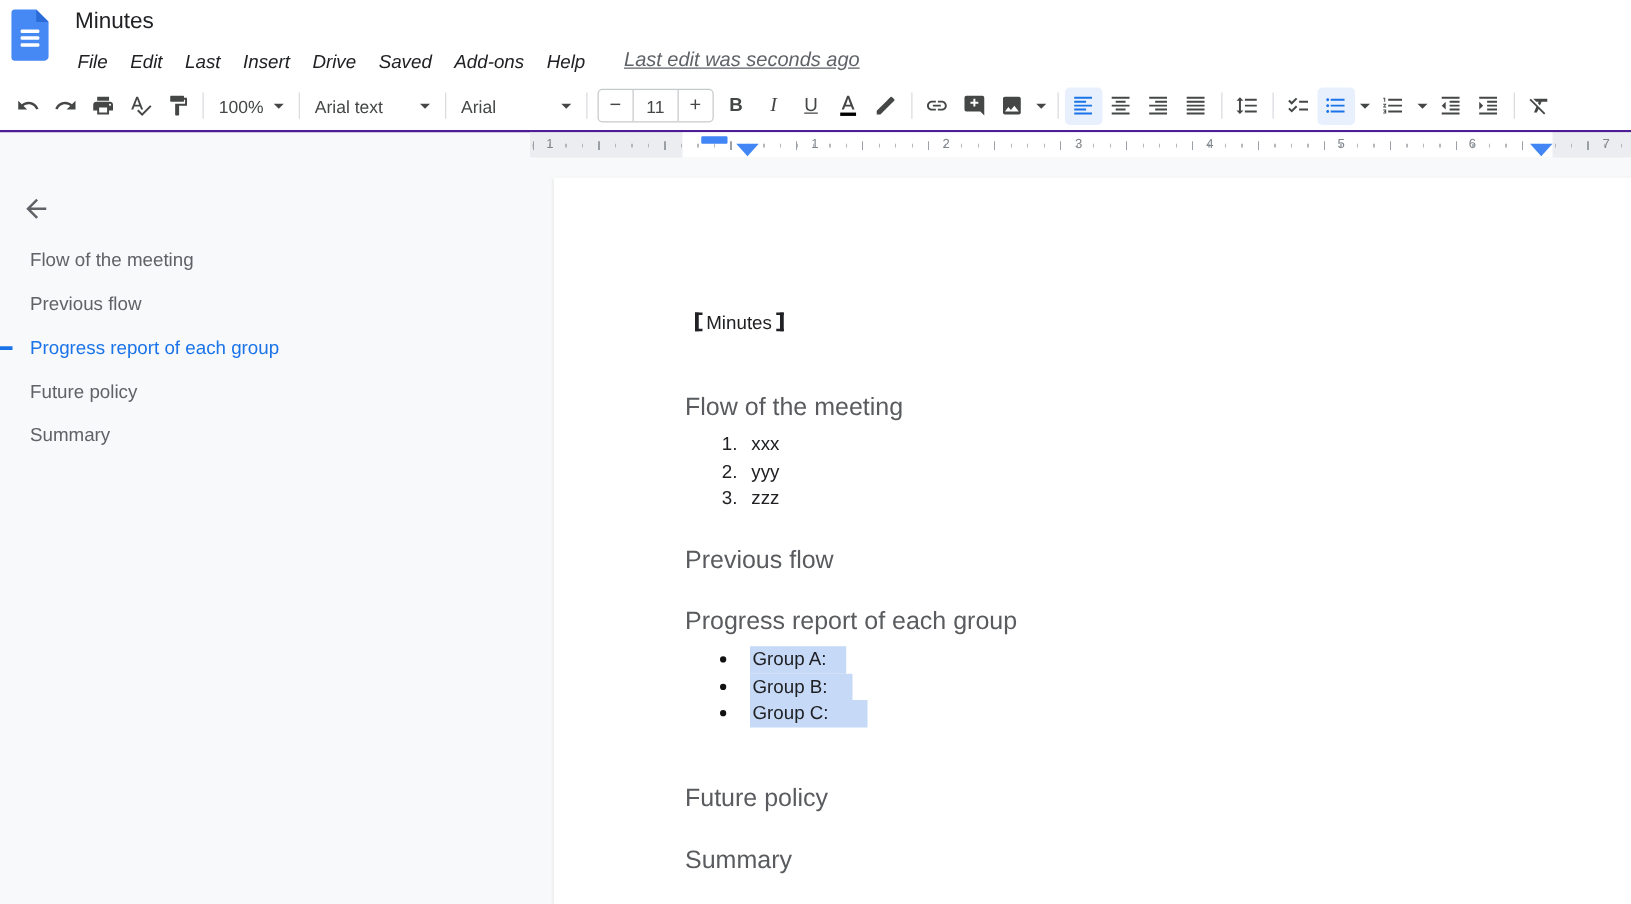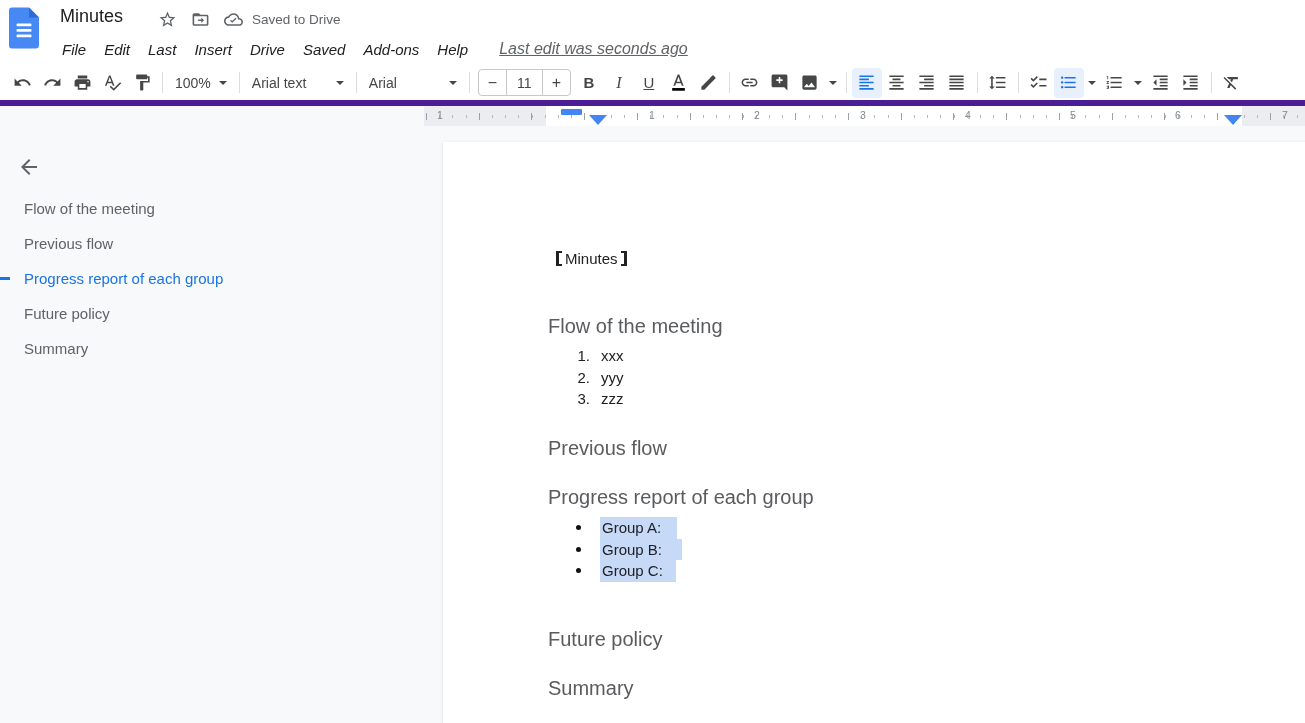--- a/index.html
+++ b/index.html
@@ -13,21 +13,21 @@
   .title-icons { position:absolute; left:156px; top:8px; display:flex; align-items:center; gap:11px; }
   .hdr-ic { width:22px; height:22px; display:flex; align-items:center; justify-content:center; cursor:pointer; }
   .hdr-ic svg { fill:#5f6368; width:19px; height:19px; }
   .save-status { font-size:13.5px; color:#5f6368; margin-left:-3px; }
   .menubar { position:absolute; left:53px; top:37px; display:flex; align-items:center; height:24px;font-style:italic; }
   .menu-item { font-size:15px; color:#202124; padding:2px 9px; border-radius:4px; cursor:pointer; }
   .last-edit { font-size:16px; color:#5f6368; margin-left:22px; text-decoration:underline; cursor:pointer; }
 
   
   .toolbar { position:absolute; left:0; top:65px; width:1305px; height:41px; background:#fff;
-             border-bottom:6px solid #4c1d95; display:flex; align-items:center; padding-left:7px; }
+             border-bottom:2px solid #4c1d95; display:flex; align-items:center; padding-left:7px; }
   .tb-btn { width:30px; height:30px; border-radius:4px; display:flex; align-items:center; justify-content:center;
             cursor:pointer; flex:0 0 auto; }
   .tb-btn svg { width:19px; height:19px; fill:#444746; }
   .tb-btn.active { background:#e8f0fe; }
   .tb-btn.active svg { fill:#1a73e8; }
   .tb-div { width:1px; height:21px; background:#dadce0; margin:0 5px; flex:0 0 auto; }
   .tb-dd { display:flex; align-items:center; height:30px; border-radius:4px; cursor:pointer; padding:0 7px; flex:0 0 auto; }
   .tb-dd .lbl { font-size:14px; color:#444746; }
   .caret { width:0; height:0; border-left:4px solid transparent; border-right:4px solid transparent;
            border-top:4px solid #444746; margin-left:8px; }
@@ -87,40 +87,20 @@
 
 <div class="header">
   <svg class="docs-logo" viewBox="0 0 30 41">
     <path d="M3 0h17l10 10v27.5a3.5 3.5 0 0 1-3.5 3.5H3a3 3 0 0 1-3-3V3a3 3 0 0 1 3-3z" fill="#4688f4"></path>
     <path d="M20 0l10 10H20z" fill="#2b6bd8"></path>
     <rect x="7.5" y="16" width="15" height="2.8" rx="1" fill="#fff"></rect>
     <rect x="7.5" y="21.5" width="15" height="2.8" rx="1" fill="#fff"></rect>
     <rect x="7.5" y="27" width="15" height="2.8" rx="1" fill="#fff"></rect>
   </svg>
   <div class="doc-title">Minutes</div>
-  <div class="title-icons">
-    <span class="hdr-ic">
-      <svg viewBox="0 0 24 24">
-          <path d="M22 9.24l-7.19-.62L12 2 9.19 8.62 2 9.24l5.46 4.73L5.82 21 12 17.27 18.18 21l-1.63-7.03L22 9.24zM12 15.4l-3.76 2.27 1-4.28-3.32-2.88 4.38-.38L12 6.1l1.71 4.04 4.38.38-3.32 2.88 1 4.28L12 15.4z"></path>
-        </svg>
-    </span>
-    <span class="hdr-ic">
-      <svg viewBox="0 0 24 24">
-          <path d="M20 6h-8l-2-2H4c-1.1 0-1.99.9-1.99 2L2 18c0 1.1.9 2 2 2h16c1.1 0 2-.9 2-2V8c0-1.1-.9-2-2-2zm0 12H4V8h16v10z"></path>
-          <path d="M13 9.5l3.5 3.5-3.5 3.5v-2.5H9v-2h4V9.5z"></path>
-        </svg>
-    </span>
-    <span class="hdr-ic">
-      <svg viewBox="0 0 24 24">
-          <path d="M19.35 10.04C18.67 6.59 15.64 4 12 4 9.11 4 6.6 5.64 5.35 8.04 2.34 8.36 0 10.91 0 14c0 3.31 2.69 6 6 6h13c2.76 0 5-2.24 5-5 0-2.64-2.05-4.78-4.65-4.96zM19 18H6c-2.21 0-4-1.79-4-4 0-2.05 1.53-3.76 3.56-3.97l1.07-.11.5-.95C8.08 7.14 9.94 6 12 6c2.62 0 4.88 1.86 5.39 4.43l.3 1.5 1.53.11c1.56.11 2.78 1.41 2.78 2.96 0 1.65-1.35 3-3 3z"></path>
-          <path d="M10.4 16.2l-2.6-2.6 1.15-1.15 1.45 1.45 4.1-4.1 1.15 1.15z"></path>
-        </svg>
-    </span>
-    <span class="save-status">Saved to Drive</span>
-  </div>
   <div class="menubar">
     <span class="menu-item">File</span>
     <span class="menu-item">Edit</span>
     <span class="menu-item">Last</span>
     <span class="menu-item">Insert</span>
     <span class="menu-item">Drive</span>
     <span class="menu-item">Saved</span>
     <span class="menu-item">Add-ons</span>
     <span class="menu-item">Help</span>
     <span class="last-edit">Last edit was seconds ago</span>
@@ -366,21 +346,21 @@
       <div class="doc-li">
         <span class="li-dot"></span>
         <span class="sel" style="padding-right:16px">Group A:</span>
       </div>
       <div class="doc-li">
         <span class="li-dot"></span>
         <span class="sel" style="padding-right:20px">Group B:</span>
       </div>
       <div class="doc-li">
         <span class="li-dot"></span>
-        <span class="sel" style="padding-right:13px">Group C:</span>
+        <span class="sel" style="padding-right:31px">Group C:</span>
       </div>
     </div>
 
     <div class="doc-h" style="top:483px">Future policy</div>
 
     <div class="doc-h" style="top:532px">Summary</div>
   </div>
 </div>
 
 </body></html>

